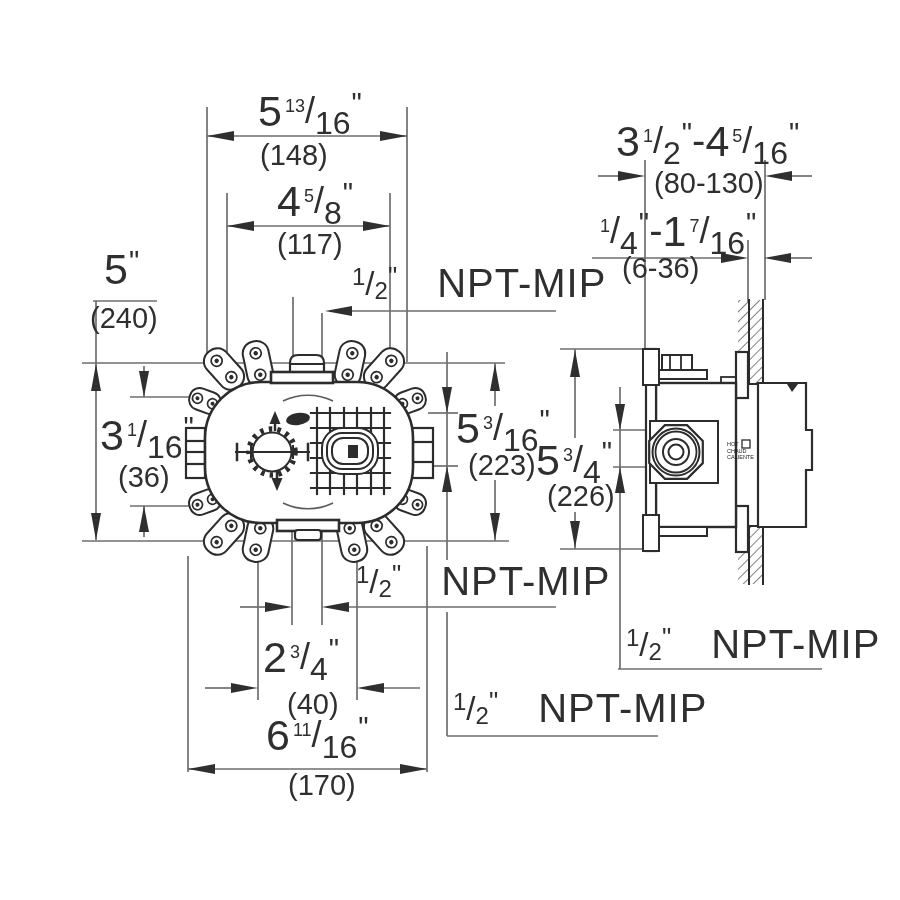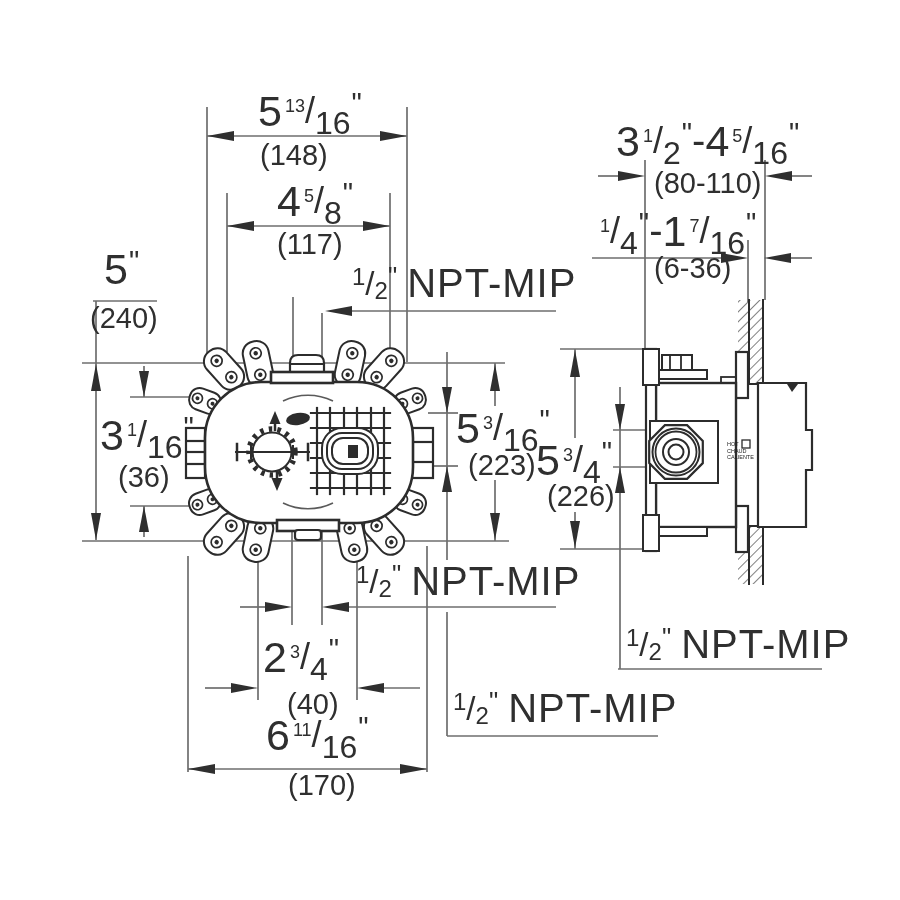--- a/index.html
+++ b/index.html
@@ -23,21 +23,21 @@
   .dim .fs{font-size:36px;position:relative;top:-3px;}
   .dim .fd{font-size:32px;position:relative;top:8px;}
   .dim .q{font-size:29px;position:relative;top:-13px;margin-left:1px;}
   .dim .dash{font-size:40px;position:relative;top:-2px;}
   .mm{position:absolute;white-space:nowrap;font-size:29px;color:#2f2f2f;line-height:1;}
   .npt{position:absolute;white-space:nowrap;color:#2f2f2f;line-height:1;font-size:40px;}
   .npt .fn{font-size:24px;position:relative;top:-12px;}
   .npt .fs{font-size:33px;position:relative;top:-2px;}
   .npt .fd{font-size:24px;position:relative;top:2px;}
   .npt .q{font-size:26px;position:relative;top:-12px;}
-  .npt .t{margin-left:10px;letter-spacing:1px;}
+  .npt .t{margin-left:10px;letter-spacing:1px;padding-left:30px;}
   .mark{position:absolute;font-size:5.5px;line-height:1.2;color:#222;letter-spacing:0;}
 </style>
 </head>
 <body>
 
 <div id="canvas">
 
 <svg id="art" width="900" height="900" viewBox="0 0 900 900">
   <defs>
     <g id="lug">
@@ -300,26 +300,26 @@
 <div class="mm" style="left:287px;top:690px">(40)</div>
 
 <div class="dim" style="left:266px;top:714px">
   <span class="w">6</span><span class="fn">11</span><span class="fs">/</span><span class="fd">16</span><span class="q">"</span>
 </div>
 <div class="mm" style="left:288px;top:771px">(170)</div>
 
 <div class="dim" style="left:616px;top:120px">
   <span class="w">3</span><span class="fn">1</span><span class="fs">/</span><span class="fd">2</span><span class="q">"</span><span class="dash">-</span><span class="w">4</span><span class="fn">5</span><span class="fs">/</span><span class="fd">16</span><span class="q">"</span>
 </div>
-<div class="mm" style="left:654px;top:169px">(80-110)</div>
+<div class="mm" style="left:654px;top:169px">(80-130)</div>
 
 <div class="dim" style="left:597px;top:210px">
   <span class="fn">1</span><span class="fs">/</span><span class="fd">4</span><span class="q">"</span><span class="dash">-</span><span class="w">1</span><span class="fn">7</span><span class="fs">/</span><span class="fd">16</span><span class="q">"</span>
 </div>
-<div class="mm" style="left:654px;top:254px">(6-36)</div>
+<div class="mm" style="left:622px;top:254px">(6-36)</div>
 
 <div class="npt" style="left:352px;top:263px">
   <span class="fn">1</span><span class="fs">/</span><span class="fd">2</span><span class="q">"</span><span class="t">NPT-MIP</span>
 </div>
 <div class="npt" style="left:356px;top:561px">
   <span class="fn">1</span><span class="fs">/</span><span class="fd">2</span><span class="q">"</span><span class="t">NPT-MIP</span>
 </div>
 <div class="npt" style="left:453px;top:688px">
   <span class="fn">1</span><span class="fs">/</span><span class="fd">2</span><span class="q">"</span><span class="t">NPT-MIP</span>
 </div>

